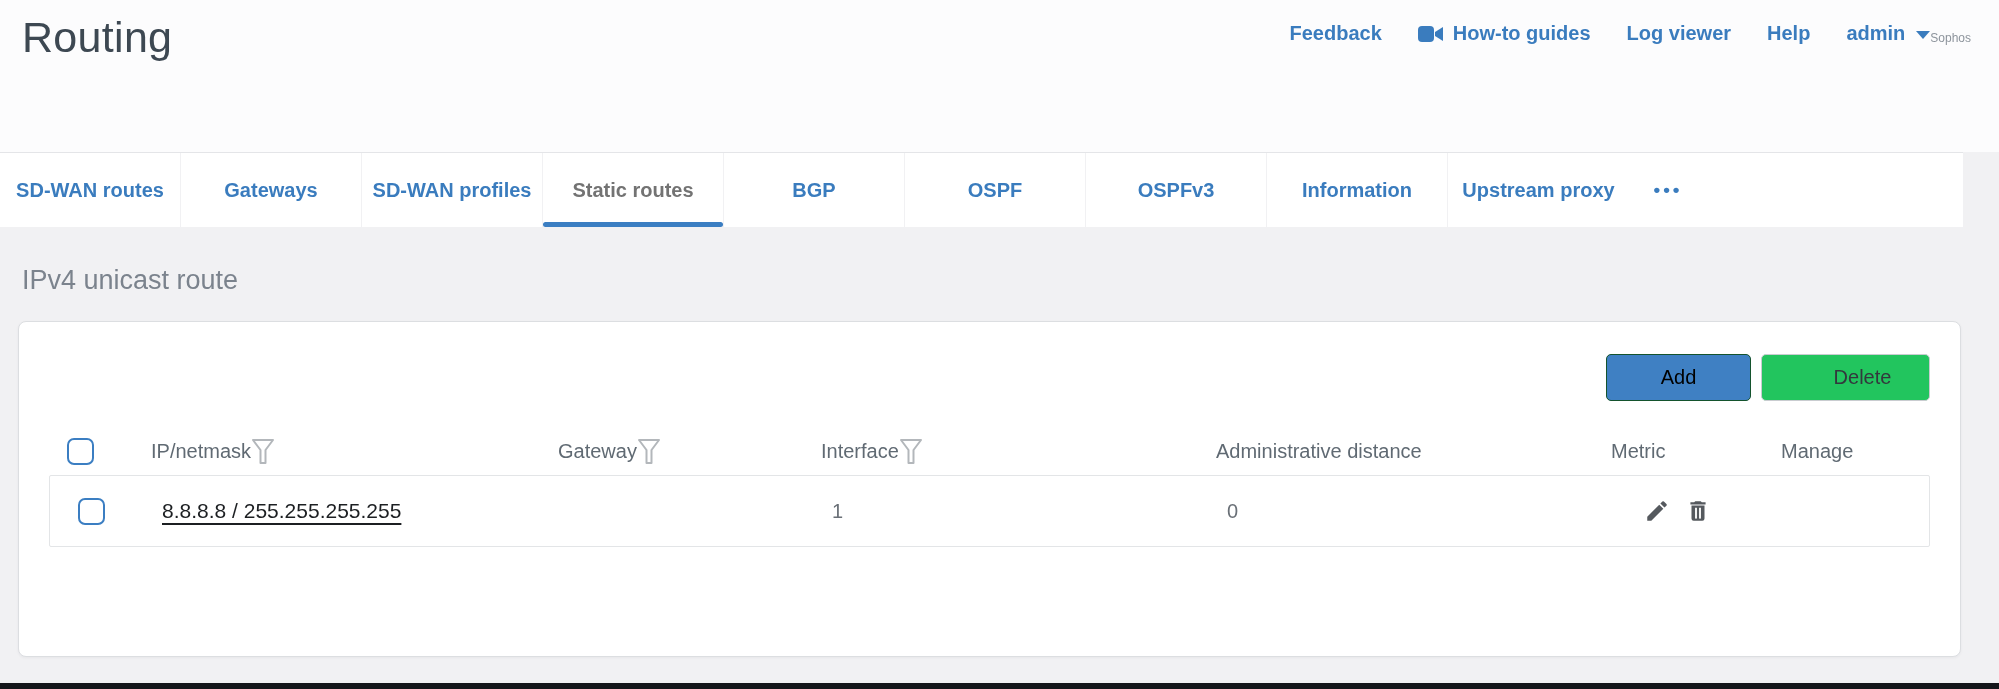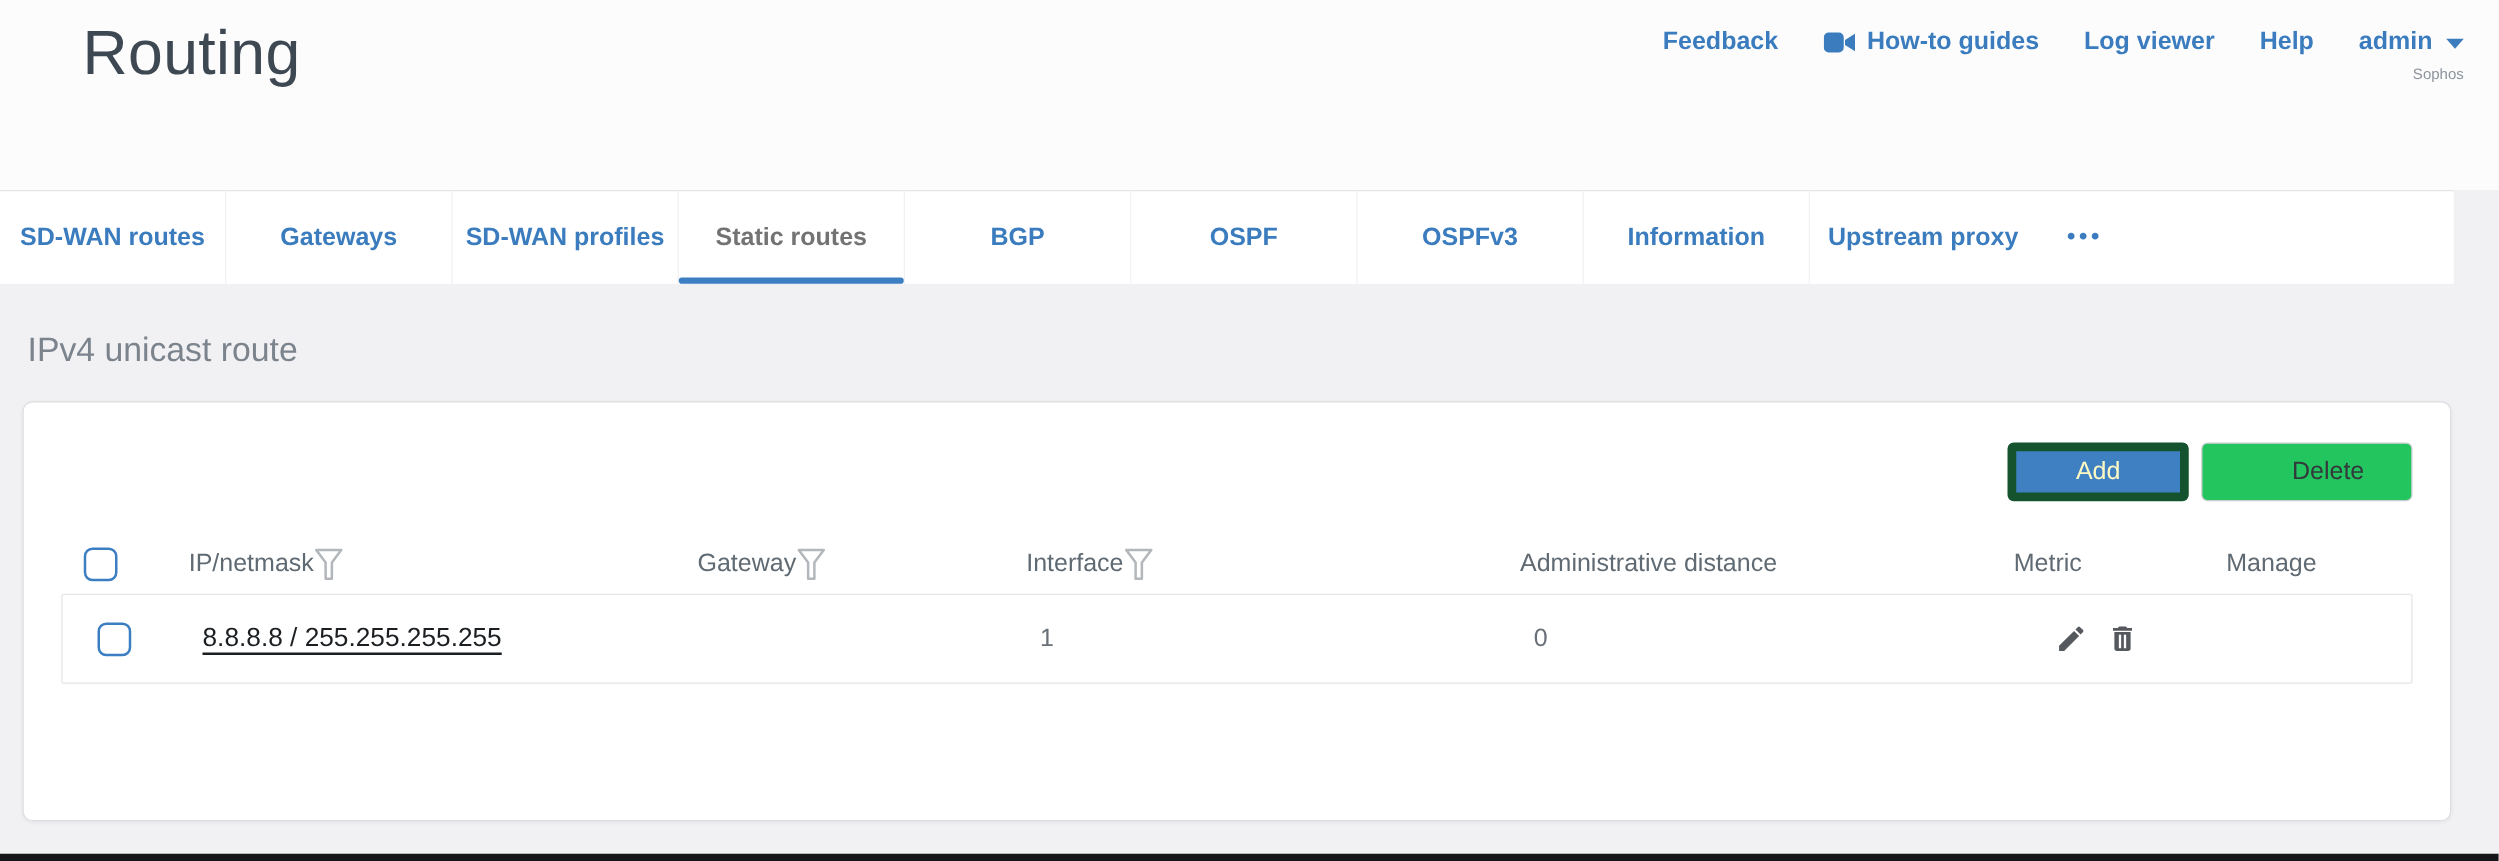--- a/index.html
+++ b/index.html
@@ -10,22 +10,22 @@
     font-family:"Liberation Sans", sans-serif;
     -webkit-font-smoothing:antialiased;
   }
 
   
   .header {
     height:152px; background:#fcfcfd;
     display:flex; justify-content:space-between; align-items:flex-start;
     padding:12px 28px 0 22px;
   }
-  .page-title { font-size:50px; font-weight:400; color:#3d4852; letter-spacing:.3px; line-height:1.2;margin-left:44px; }
-  .header-right { display:flex; flex-direction:column; align-items:flex-end; padding-top:10px; }
+  .page-title { font-size:43px; font-weight:400; color:#3d4852; letter-spacing:.3px; line-height:1.2; }
+  .header-right { display:flex; flex-direction:row; align-items:flex-end; padding-top:10px; }
   .links-row { display:flex; align-items:center; gap:36px; }
   .hlink {
     color:#3a7cbe; font-size:20px; font-weight:600; cursor:pointer;
     display:flex; align-items:center; gap:9px; text-decoration:none;
   }
   .caret-down {
     width:0; height:0; border-left:7px solid transparent; border-right:7px solid transparent;
     border-top:8px solid #3a7cbe; margin-left:2px; margin-top:3px;
   }
   .brand { margin-top:7px; color:#8d949c; font-size:12px; font-weight:400; }
@@ -54,21 +54,21 @@
   
   .content { position:absolute; top:227px; left:0; right:0; }
   .section-title { margin:38px 0 25px 22px; font-size:27px; font-weight:400; color:#7b838d; }
   .card {
     margin:0 38px 0 18px; height:336px; background:#fff;
     border:1px solid #dcdee1; border-radius:8px; padding:14px 30px 0 30px;
     box-shadow:0 1px 3px rgba(40,45,50,.05);
   }
   .toolbar { display:flex; justify-content:flex-end; gap:10px; margin-top:18px; }
   .btn { height:47px; font-size:20px; border-radius:5px; cursor:pointer; font-family:inherit; }
-  .btn-add { width:145px; background:#3f80c3; border:7px solid #14532d; color:#fef9c3; }
+  .btn-add { width:145px; background:#3f80c3; border:1px solid #14532d; color:#000000; }
   .btn-delete { width:169px; background:#22c55e; border:1px solid #c9ccd0; color:#33383d;padding-left:40px; }
 
   .grid { display:grid; grid-template-columns:67px 407px 263px 395px 395px 170px auto; align-items:center; }
   .thead { margin-top:27px; height:46px; color:#606a73; font-size:20px; }
   .cell { padding-left:35px; display:flex; align-items:center; min-width:0; }
   .cb-cell { padding-left:18px; }
   .checkbox {
     width:27px; height:27px; border:2px solid #3b7ec2; border-radius:7px;
     background:#fff; cursor:pointer; flex:none;
   }

